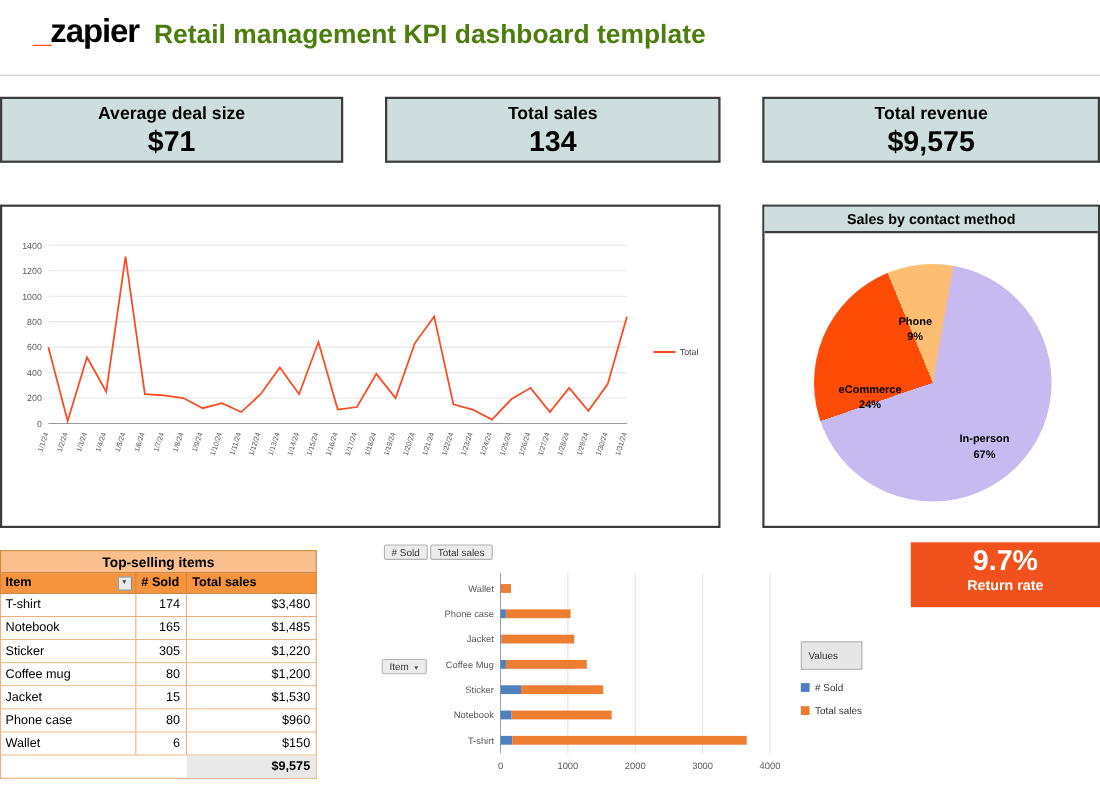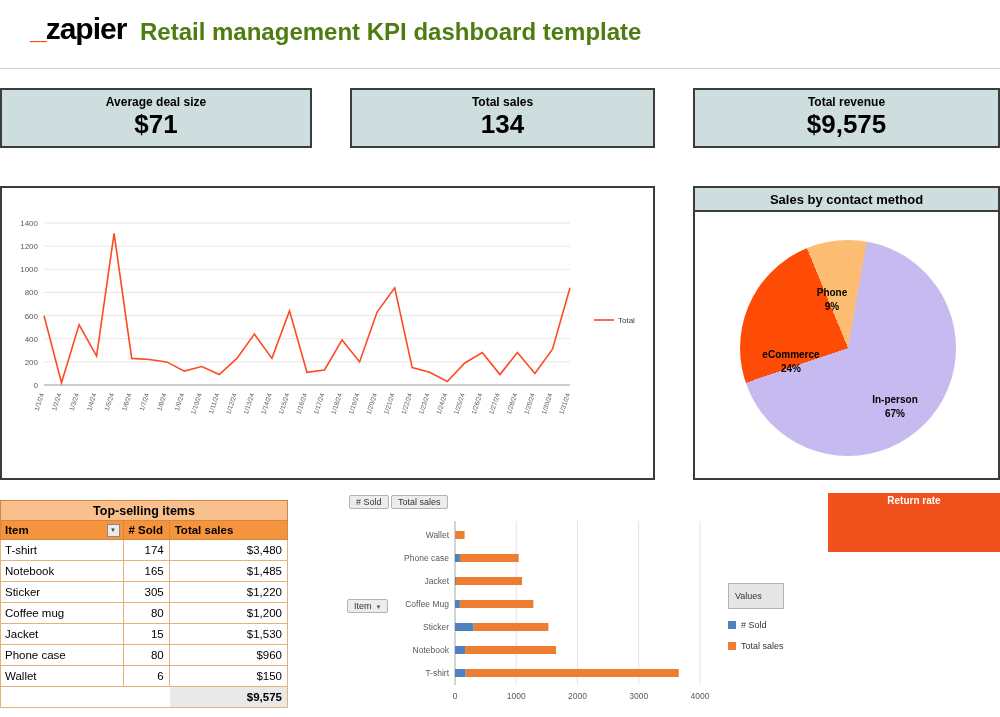--- a/index.html
+++ b/index.html
@@ -12,21 +12,21 @@
   .logo { position:absolute; left:30px; top:12px; font-size:30px; font-weight:bold; letter-spacing:-1px; }
   .logo .u { color:#ff4f00; font-weight:900; }
   .page-title { position:absolute; left:140px; top:18px; font-size:24px; font-weight:bold; color:#4d7c0f; }
   .divider { position:absolute; left:0; top:68px; width:1000px; height:1px; background:#cfcfcf; }
 
   
   .kpi-card { position:absolute; top:88px; height:60px; background:#cedddd; border:2px solid #3c3c3c; text-align:center; padding-top:5px; }
   .kpi-1 { left:0; width:312px; }
   .kpi-2 { left:350px; width:305px; }
   .kpi-3 { left:693px; width:307px; }
-  .kpi-label { font-size:12px; font-weight:bold; }
+  .kpi-label { font-size:16px; font-weight:bold; }
   .kpi-value { font-size:26px; font-weight:bold; line-height:1.2; }
 
   
   .panel { position:absolute; background:#fff; border:2px solid #3c3c3c; }
   .panel-header { height:24px; background:#cedddd; border-bottom:2px solid #3c3c3c; text-align:center; font-size:13px; font-weight:bold; line-height:24px; }
   .panel-monthly { left:0; top:186px; width:655px; height:294px; }
   .panel-pie { left:693px; top:186px; width:307px; height:294px; }
   #line-chart { display:block; width:651px; height:266px; }
 
   
@@ -66,21 +66,21 @@
   .chip .dd { font-size:6px; margin-left:4px; color:#555; }
   #bar-chart { position:absolute; left:0; top:16px; width:370px; height:200px; }
   .bar-legend { position:absolute; left:383px; top:90px; font-size:9px; color:#333; }
   .legend-title-chip { display:inline-block; background:#e6e6e6; border:1px solid #b3b3b3; padding:7px 6px; min-width:56px; }
   .legend-item { display:flex; align-items:center; gap:5px; margin-top:11px; }
   .swatch { width:8px; height:8px; display:inline-block; }
 
   
   .return-card { position:absolute; left:828px; top:493px; width:172px; height:59px; background:#f1511c; color:#fff; text-align:center; padding-top:2px; }
   .return-value { font-size:26px; font-weight:bold; line-height:1.1; }
-  .return-label { font-size:10px; font-weight:600;text-align:center; }
+  .return-label { font-size:13px; font-weight:600;text-align:center; }
 </style>
 </head>
 <body>
 
 <div class="logo"><span class="u">_</span><span>zapier</span></div>
 <h1 class="page-title">Retail management KPI dashboard template</h1>
 <div class="divider"></div>
 
 <div class="kpi-card kpi-1">
   <div class="kpi-label">Average deal size</div>
@@ -267,14 +267,15 @@
       <span># Sold</span>
     </div>
     <div class="legend-item">
       <span class="swatch" id="swatch-1" style="background: rgb(237, 125, 49);"></span>
       <span>Total sales</span>
     </div>
   </div>
 </div>
 
 <div class="return-card">
+  <div class="return-value">9.7%</div>
   <div class="return-label">Return rate</div>
 </div>
 
 </body></html>

